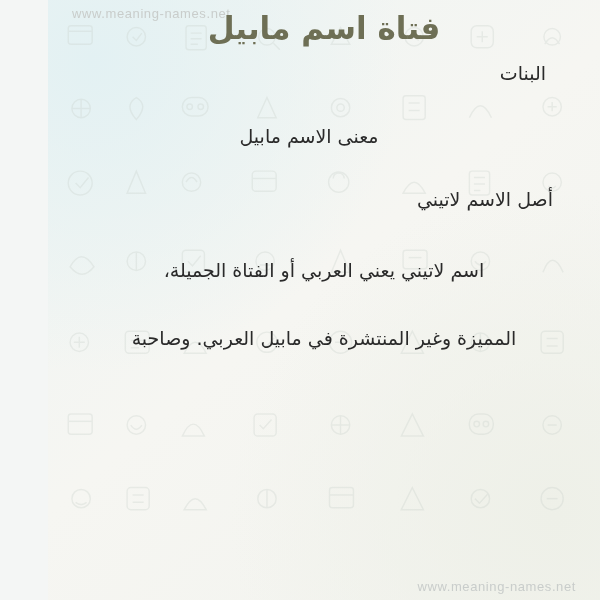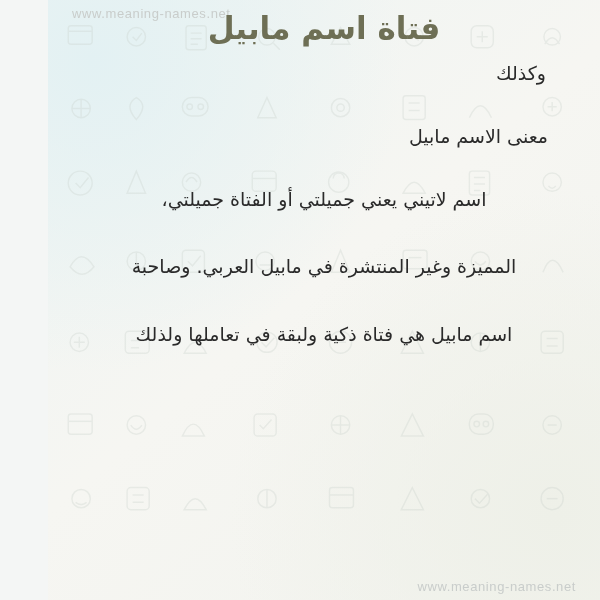--- a/index.html
+++ b/index.html
@@ -75,21 +75,21 @@
   }
 
   .line {
     color: #2a2a2a;
     font-size: 19px;
     line-height: 1.2;
     text-align: center;
     white-space: nowrap;
   }
   .line.l0 { text-align: right; padding-right: 32px; margin-bottom: 40px; }
-  .line.l1 { text-align: right; padding-right: 30px; margin-bottom: 40px; }
+  .line.l1 { text-align: center; padding-right: 30px; margin-bottom: 40px; }
   .line.l2 { text-align: right; padding-right: 25px; margin-bottom: 49px; }
   .line.l3 { margin-bottom: 45px; }
   .line.l4 { margin-bottom: 45px; }
   .line.l5 { margin-bottom: 45px; }
   .line.l6 { margin-bottom: 45px; }
   .line.l7 { margin-bottom: 0; }
 </style>
 </head>
 <body>
 
@@ -204,21 +204,21 @@
       <rect x="536" y="530" width="24" height="24" rx="12"></rect>
       <path d="M542 542 h12"></path>
     </g>
   </svg>
 
   <div class="wm wm-top">www.meaning-names.net</div>
 
   <div class="title">فتاة اسم مابيل</div>
 
   <div class="content">
-    <div class="line l0">وكذلك</div>
+    <div class="line l0">البنات</div>
     <div class="line l1">معنى الاسم مابيل</div>
-    <div class="line l3">اسم لاتيني يعني جميلتي أو الفتاة جميلتي،</div>
+    <div class="line l2">أصل الاسم لاتيني</div>
+    <div class="line l3">اسم لاتيني يعني العربي أو الفتاة الجميلة،</div>
     <div class="line l5">المميزة وغير المنتشرة في مابيل العربي. وصاحبة</div>
-    <div class="line l6">اسم مابيل هي فتاة ذكية ولبقة في تعاملها ولذلك</div>
   </div>
 
   <div class="wm wm-bottom">www.meaning-names.net</div>
 </div>
 
 </body></html>

